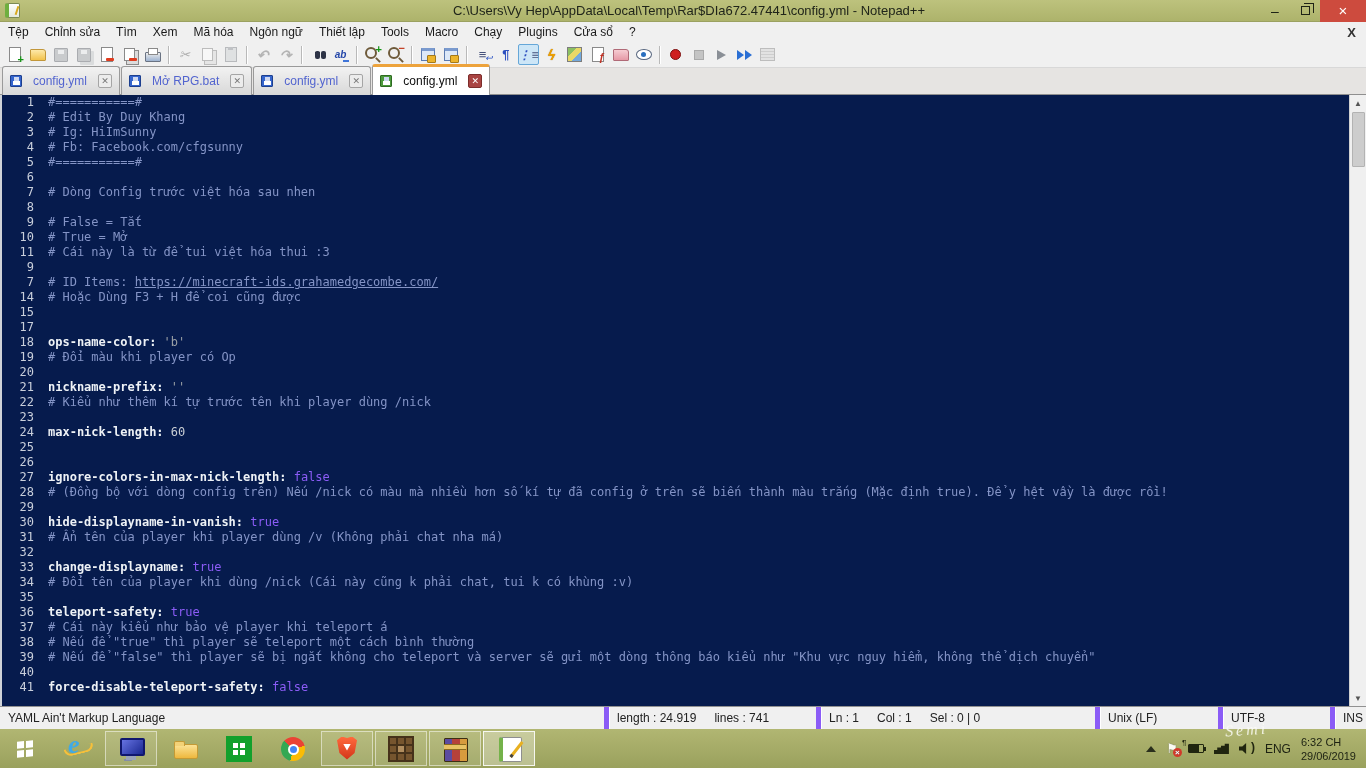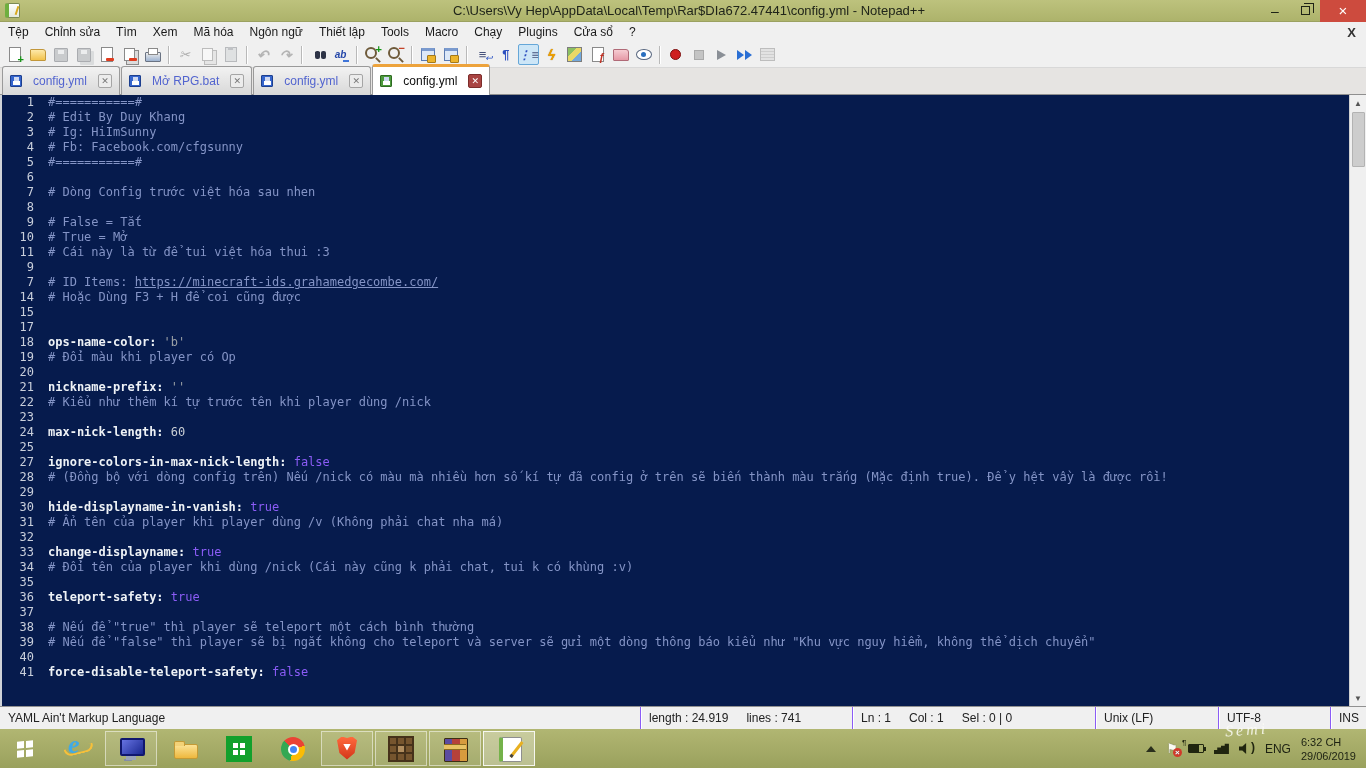--- a/index.html
+++ b/index.html
@@ -100,21 +100,21 @@
   .c-bool{color:#8b5cf6}
   .c-link{color:#8494c6;text-decoration:underline}
   .c-plain{color:#d8dce2}
   .vscroll{position:absolute;top:0;right:0;bottom:0;width:17px;background:#f0f0f0;border-left:1px solid #d0d0d0;display:flex;flex-direction:column;align-items:center}
   .varrow{width:17px;height:16px;display:flex;align-items:center;justify-content:center;color:#555;font-size:8px}
   .vthumb{width:13px;height:55px;background:#cdcdcd;border:1px solid #b3b3b3;border-radius:1px;margin-top:1px}
   .vscroll .spacer{flex:1}
 
   
   .statusbar{height:23px;background:#f0f0f0;border-top:1px solid #919191;display:flex;align-items:center;font-size:12px;color:#222}
-  .sbs{height:100%;display:flex;align-items:center;padding:0 8px;border-left:1px solid #8b5cf6;box-shadow:inset 1px 0 0 #fff;white-space:nowrap}
+  .sbs{height:100%;display:flex;align-items:center;padding:0 8px;border-left:5px solid #8b5cf6;box-shadow:inset 1px 0 0 #fff;white-space:nowrap}
   .sbs.first{border-left:none;box-shadow:none;flex:1}
   .sbs .gap{display:inline-block;width:18px}
 
   
   .taskbar{height:39px;background:linear-gradient(#b1b672,#9aa15d);display:flex;align-items:stretch;position:relative}
   .tkb{width:52px;display:flex;align-items:center;justify-content:center;border:1px solid transparent;margin:2px 1px}
   .tkb.running{border-color:rgba(255,255,255,.5);background:rgba(255,255,255,.10)}
   .tkb.active{border-color:rgba(255,255,255,.85);background:rgba(255,255,255,.32)}
   .startbtn{width:50px;display:flex;align-items:center;justify-content:center}
   .winlogo{width:16px;height:16px;position:relative;transform:skewY(-6deg)}
@@ -337,52 +337,53 @@
         <div class="line"><span class="ln">15</span></div>
         <div class="line"><span class="ln">17</span></div>
         <div class="line"><span class="ln">18</span><span class="c-key">ops-name-color:</span><span class="c-plain"> </span><span class="c-string">'b'</span></div>
         <div class="line"><span class="ln">19</span><span class="c-comment"># Đổi màu khi player có Op</span></div>
         <div class="line"><span class="ln">20</span></div>
         <div class="line"><span class="ln">21</span><span class="c-key">nickname-prefix:</span><span class="c-plain"> </span><span class="c-string">''</span></div>
         <div class="line"><span class="ln">22</span><span class="c-comment"># Kiểu như thêm kí tự trước tên khi player dùng /nick</span></div>
         <div class="line"><span class="ln">23</span></div>
         <div class="line"><span class="ln">24</span><span class="c-key">max-nick-length:</span><span class="c-plain"> </span><span class="c-number">60</span></div>
         <div class="line"><span class="ln">25</span></div>
+        <div class="line"><span class="ln">26</span></div>
         <div class="line"><span class="ln">27</span><span class="c-key">ignore-colors-in-max-nick-length:</span><span class="c-plain"> </span><span class="c-bool">false</span></div>
         <div class="line"><span class="ln">28</span><span class="c-comment"># (Đồng bộ với dòng config trên) Nếu /nick có màu mà nhiều hơn số kí tự đã config ở trên sẽ biến thành màu trắng (Mặc định true). Để y hệt vầy là được rồi!</span></div>
         <div class="line"><span class="ln">29</span></div>
         <div class="line"><span class="ln">30</span><span class="c-key">hide-displayname-in-vanish:</span><span class="c-plain"> </span><span class="c-bool">true</span></div>
         <div class="line"><span class="ln">31</span><span class="c-comment"># Ẩn tên của player khi player dùng /v (Không phải chat nha má)</span></div>
         <div class="line"><span class="ln">32</span></div>
         <div class="line"><span class="ln">33</span><span class="c-key">change-displayname:</span><span class="c-plain"> </span><span class="c-bool">true</span></div>
         <div class="line"><span class="ln">34</span><span class="c-comment"># Đổi tên của player khi dùng /nick (Cái này cũng k phải chat, tui k có khùng :v)</span></div>
         <div class="line"><span class="ln">35</span></div>
         <div class="line"><span class="ln">36</span><span class="c-key">teleport-safety:</span><span class="c-plain"> </span><span class="c-bool">true</span></div>
-        <div class="line"><span class="ln">37</span></div>
+        <div class="line"><span class="ln">37</span><span class="c-comment"># Cái này kiểu như bảo vệ player khi teleport á</span></div>
         <div class="line"><span class="ln">38</span><span class="c-comment"># Nếu để "true" thì player sẽ teleport một cách bình thường</span></div>
         <div class="line"><span class="ln">39</span><span class="c-comment"># Nếu để "false" thì player sẽ bị ngắt không cho teleport và server sẽ gửi một dòng thông báo kiểu như "Khu vực nguy hiểm, không thể dịch chuyển"</span></div>
         <div class="line"><span class="ln">40</span></div>
         <div class="line"><span class="ln">41</span><span class="c-key">force-disable-teleport-safety:</span><span class="c-plain"> </span><span class="c-bool">false</span></div>
       </div>
     <div class="vscroll">
       <div class="varrow">▲</div>
       <div class="vthumb"></div>
       <div class="spacer"></div>
       <div class="varrow">▼</div>
     </div>
   </div>
 
   <div class="statusbar">
     <div class="sbs first">YAML Ain't Markup Language</div>
     <div class="sbs" style="width:212px">
       <span>length : 24.919</span>
         <span class="gap"></span>
       <span>lines : 741</span>
     </div>
-    <div class="sbs" style="width:243px">
+    <div class="sbs" style="width:279px">
       <span>Ln : 1</span>
         <span class="gap"></span>
       <span>Col : 1</span>
         <span class="gap"></span>
       <span>Sel : 0 | 0</span>
     </div>
     <div class="sbs" style="width:123px">Unix (LF)</div>
     <div class="sbs" style="width:112px">UTF-8</div>
     <div class="sbs" style="width:36px">INS</div>
   </div>

